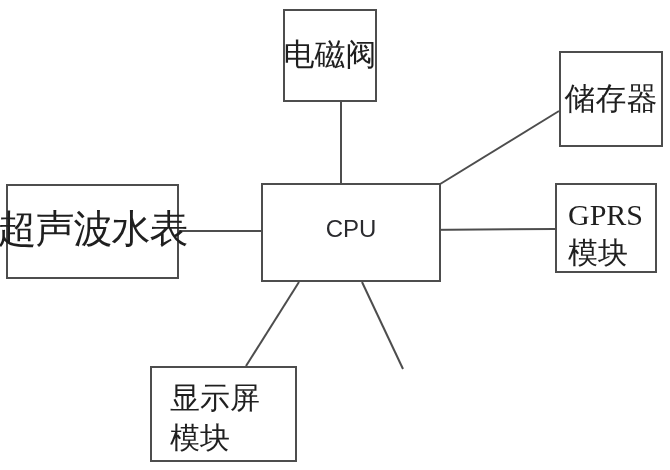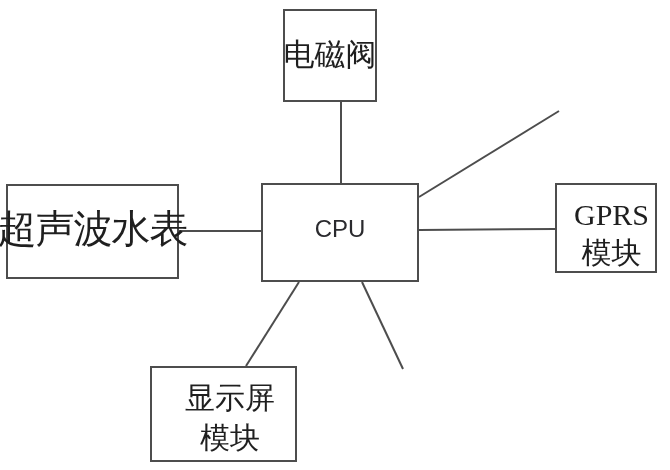--- a/index.html
+++ b/index.html
@@ -53,42 +53,41 @@
   }
 
   .label-meter {
     font-size: 39px;
     white-space: nowrap;
     letter-spacing: -1px;
   }
 
   .two-line {
     justify-content: flex-start;
-    align-items: center;
   }
 
   .two-line .line {
     display: block;
     font-size: 30px;
     line-height: 40px;
     white-space: nowrap;
   }
 
   .cpu-label {
     font-family: "Liberation Sans", "DejaVu Sans", sans-serif;
     font-size: 24px;
     color: #2a2a2e;
   }
 
   
   .node-solenoid   { left: 283px; top: 9px;   width: 94px; height: 93px; }
   .node-storage    { left: 559px; top: 51px;  width: 104px; height: 96px; }
   .node-gprs       { left: 555px; top: 183px; width: 102px; height: 90px; padding: 11px 0 0 11px; }
   .node-meter      { left: 6px;   top: 184px; width: 173px; height: 95px; padding-bottom: 6px; }
-  .node-cpu        { left: 261px; top: 183px; width: 158px; height: 99px; padding-bottom: 8px; }
+  .node-cpu        { left: 261px; top: 183px; width: 180px; height: 99px; padding-bottom: 8px; }
   .node-display    { left: 150px; top: 366px; width: 147px; height: 96px; padding: 10px 5px 0 18px; }
   .node-iccard     { left: 353px; top: 369px; width: 123px; height: 88px; padding: 2px 0 0 13px; }
 </style>
 </head>
 <body>
 
 <div class="canvas" style="--bg: #ffffff; --border: #4d4d4d; --line: #4d4d4d; --text: #1f1f1f;">
 
   <svg class="connectors" viewBox="0 0 670 470" xmlns="http://www.w3.org/2000/svg">
     <line x1="341" y1="102" x2="341" y2="183"></line>
@@ -96,20 +95,23 @@
     <line x1="419" y1="230" x2="555" y2="229"></line>
     <line x1="179" y1="231" x2="261" y2="231"></line>
     <line x1="299" y1="282" x2="246" y2="366"></line>
     <line x1="362" y1="282" x2="403" y2="369"></line>
   </svg>
 
   <div class="node node-solenoid center-label">
     <span class="label-large">电磁阀</span>
   </div>
 
+  <div class="node node-storage center-label">
+    <span class="label-large">储存器</span>
+  </div>
 
   <div class="node node-gprs two-line">
     <span class="line" style="line-height:38px">GPRS</span>
     <span class="line" style="line-height:38px">模块</span>
   </div>
 
   <div class="node node-meter center-label">
     <span class="label-meter">超声波水表</span>
   </div>
 

